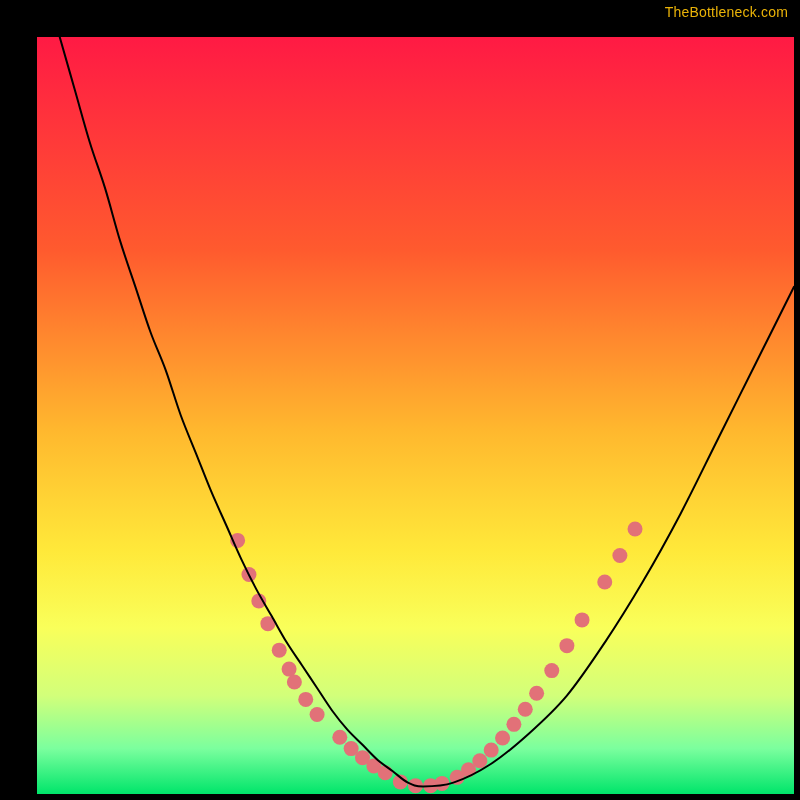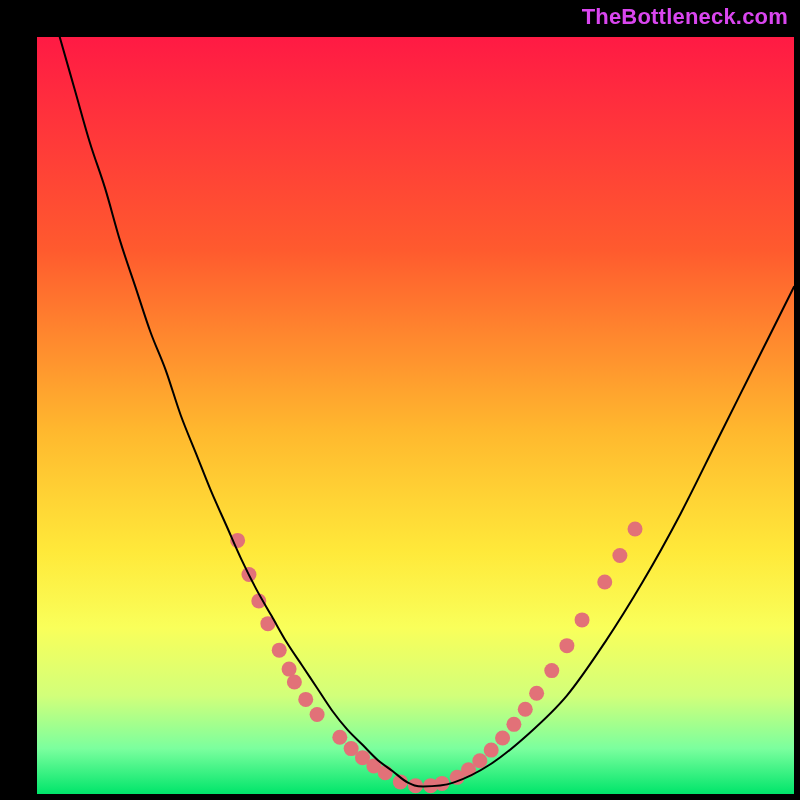--- a/index.html
+++ b/index.html
@@ -16,23 +16,23 @@
     top: 0;
     left: 0;
     width: 800px;
     height: 800px;
     background: #000;
   }
   .watermark {
     position: absolute;
     top: 4px;
     right: 12px;
-    color: #d946ef;
-    font-size: 22px;
-    font-weight: 700;
+    color: #eab308;
+    font-size: 14px;
+    font-weight: 400;
     letter-spacing: 0.2px;
     z-index: 10;
   }
   .plot {
     position: absolute;
     top: 37px;
     left: 37px;
     width: 757px;
     height: 757px;
   }

